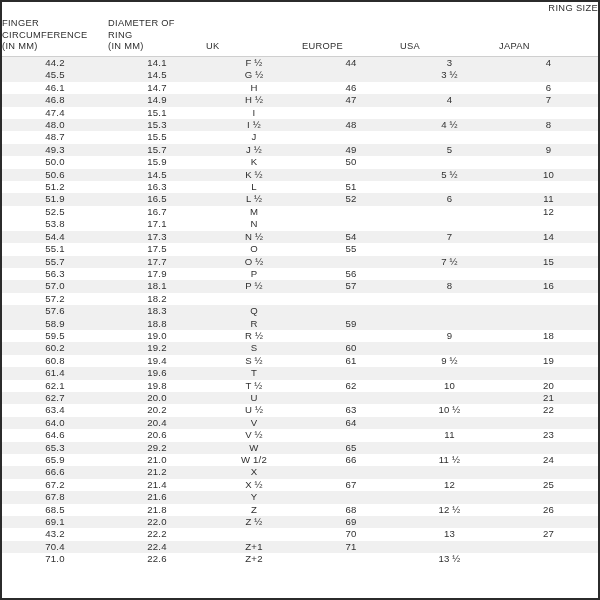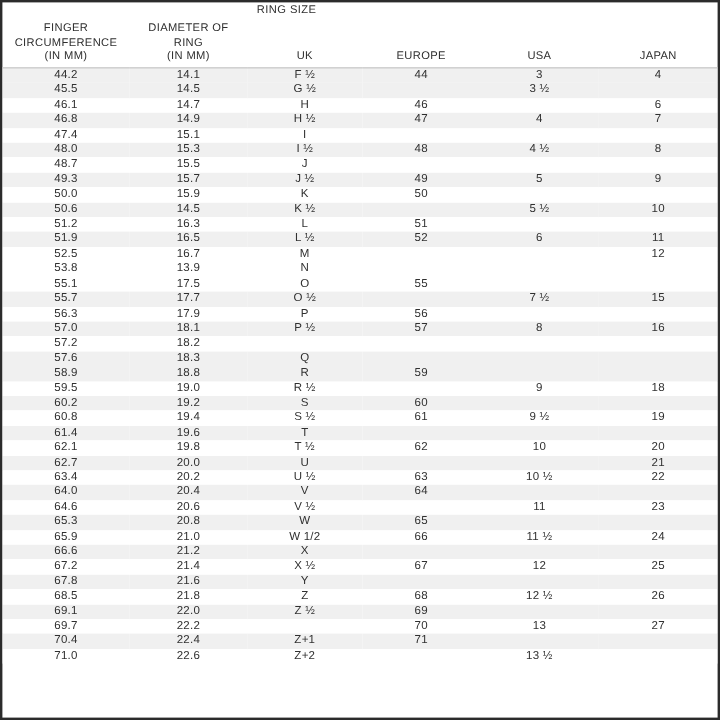--- a/index.html
+++ b/index.html
@@ -27,21 +27,21 @@
   
   .title-band {
     height: 13px;
     position: relative;
   }
   .ring-size-title {
     position: absolute;
     left: 0;
     right: 0;
     top: 1px;
-    text-align: left;
+    text-align: right;
     font-size: 9.3px;
     color: #2e2e2e;
     letter-spacing: .35px;
     
     padding-left: 212px;
   }
   
   table.ringtable {
     width: 100%;
     border-collapse: collapse;
@@ -51,21 +51,21 @@
   }
   table.ringtable col.c0 { width: 106px; }
   table.ringtable col.c1 { width: 98px;  }
   table.ringtable col.c2 { width: 96px;  }
   table.ringtable col.c3 { width: 98px;  }
   table.ringtable col.c4 { width: 99px;  }
   table.ringtable col.c5 { width: 99px;  }
 
   thead th {
     font-weight: normal;
-    text-align: center;
+    text-align: left;
     vertical-align: bottom;
     padding: 0 0 3px 0;
     line-height: 11.6px;
     letter-spacing: .3px;
     color: #2e2e2e;
     border-bottom: 1px solid #cfcfcf;
     height: 38px;
   }
   thead th .hl { display: block; white-space: nowrap; }
 
@@ -227,25 +227,33 @@
         <tr class="plain">
           <td>52.5</td>
           <td>16.7</td>
           <td>M</td>
           <td></td>
           <td></td>
           <td>12</td>
         </tr>
         <tr class="plain">
           <td>53.8</td>
-          <td>13.9</td>
+          <td>17.1</td>
           <td>N</td>
           <td></td>
           <td></td>
           <td></td>
+        </tr>
+        <tr class="shaded">
+          <td>54.4</td>
+          <td>17.3</td>
+          <td>N ½</td>
+          <td>54</td>
+          <td>7</td>
+          <td>14</td>
         </tr>
         <tr class="plain">
           <td>55.1</td>
           <td>17.5</td>
           <td>O</td>
           <td>55</td>
           <td></td>
           <td></td>
         </tr>
         <tr class="shaded">
@@ -363,21 +371,21 @@
         <tr class="plain">
           <td>64.6</td>
           <td>20.6</td>
           <td>V ½</td>
           <td></td>
           <td>11</td>
           <td>23</td>
         </tr>
         <tr class="shaded">
           <td>65.3</td>
-          <td>20.8</td>
+          <td>29.2</td>
           <td>W</td>
           <td>65</td>
           <td></td>
           <td></td>
         </tr>
         <tr class="plain">
           <td>65.9</td>
           <td>21.0</td>
           <td>W 1/2</td>
           <td>66</td>
@@ -418,21 +426,21 @@
         </tr>
         <tr class="shaded">
           <td>69.1</td>
           <td>22.0</td>
           <td>Z ½</td>
           <td>69</td>
           <td></td>
           <td></td>
         </tr>
         <tr class="plain">
-          <td>69.7</td>
+          <td>43.2</td>
           <td>22.2</td>
           <td></td>
           <td>70</td>
           <td>13</td>
           <td>27</td>
         </tr>
         <tr class="shaded">
           <td>70.4</td>
           <td>22.4</td>
           <td>Z+1</td>

